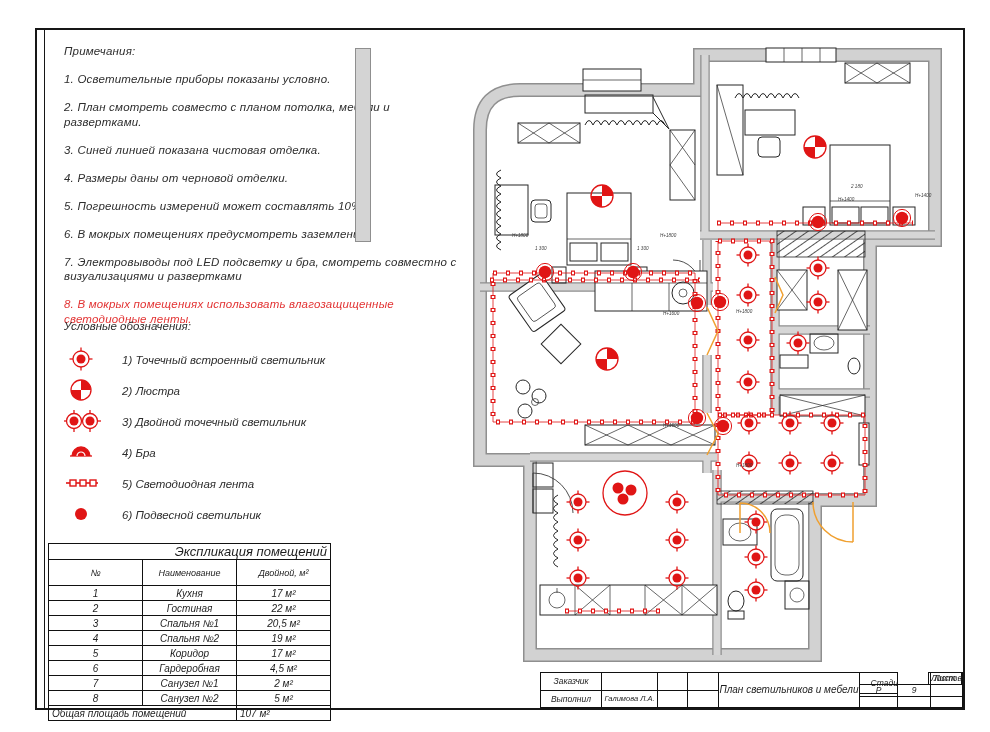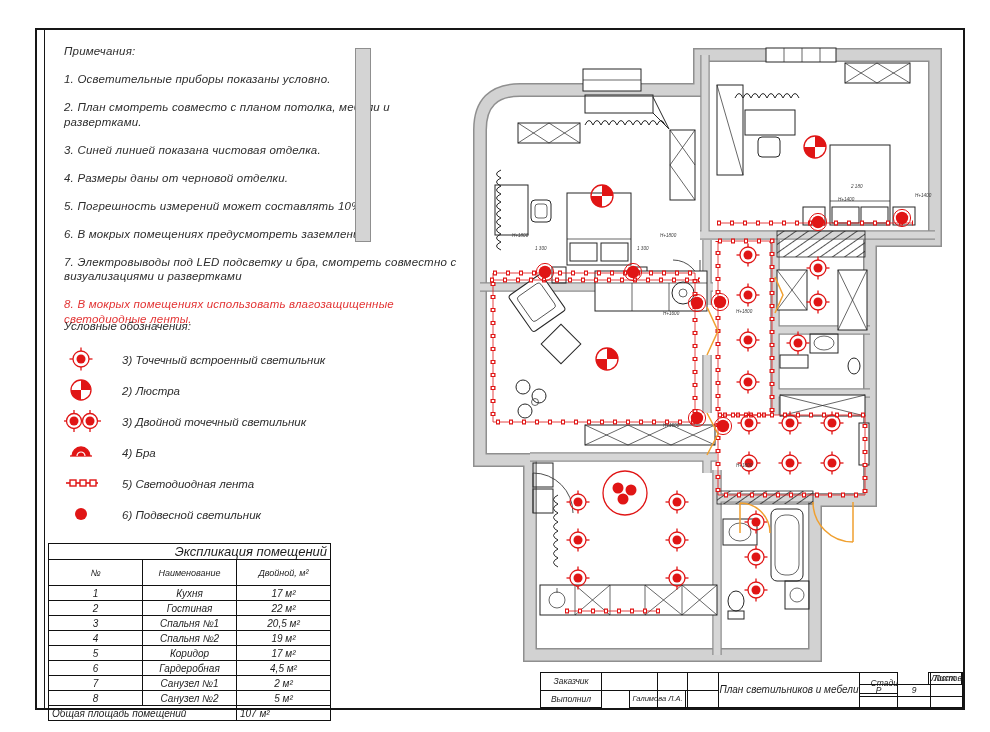--- a/index.html
+++ b/index.html
@@ -26,21 +26,21 @@
   .schedule .t-title td{text-align:right;font-size:13px;height:14px;}
   .schedule .t-head td{text-align:center;font-size:9px;height:25px;}
   .schedule .c-num{width:25px;text-align:center;}
   .schedule .c-area{width:64px;text-align:center;}
   .schedule .t-foot td{text-align:left;}
   
   .titleblock{position:absolute;left:540px;top:672px;width:423px;height:36px;
               font-style:italic;font-size:8.5px;color:#1d1d1d;}
   .tb-cell{position:absolute;border:1px solid #111;box-sizing:border-box;display:flex;
            align-items:center;justify-content:center;text-align:center;line-height:1;overflow:hidden;}
-  .tb-small{font-size:7.5px;margin-left:28px;}
+  .tb-small{font-size:7.5px;}
   .tb-title{font-size:10px;}
   
   .grey-bar{position:absolute;left:355px;top:48px;width:16px;height:194px;background:#d4d4d4;
             border:1px solid #8f8f8f;box-sizing:border-box;}
   
   .plan{position:absolute;left:455px;top:25px;}
   .wo1{fill:none;stroke:#8f8f8f;stroke-width:14;}
   .wo2{fill:none;stroke:#d2d2d2;stroke-width:11;}
   .wp1{fill:none;stroke:#8f8f8f;stroke-width:9.5;}
   .wp2{fill:none;stroke:#d6d6d6;stroke-width:7;}
@@ -86,21 +86,21 @@
           <g>
         <circle r="8" class="red-ring"></circle>
             <circle r="4.5" class="red-fill"></circle>
         <line x1="-11.5" y1="0" x2="-8" y2="0" class="red-ring"></line>
             <line x1="8" y1="0" x2="11.5" y2="0" class="red-ring"></line>
         <line x1="0" y1="-11.5" x2="0" y2="-8" class="red-ring"></line>
             <line x1="0" y1="8" x2="0" y2="11.5" class="red-ring"></line>
       </g>
         </svg>
     </span>
-    <span>3) Точечный встроенный светильник</span>
+    <span>1) Точечный встроенный светильник</span>
   </div>
 
   <div class="legend-row">
     <span class="legend-icon">
       <svg width="40" height="26" viewBox="-17 -13 40 26">
           <g>
         <path d="M0,0 L10,0 A10,10 0 0 0 0,-10 Z" class="red-fill"></path>
         <path d="M0,0 L-10,0 A10,10 0 0 0 0,10 Z" class="red-fill"></path>
         <circle r="10" class="red-ring"></circle>
       </g>

